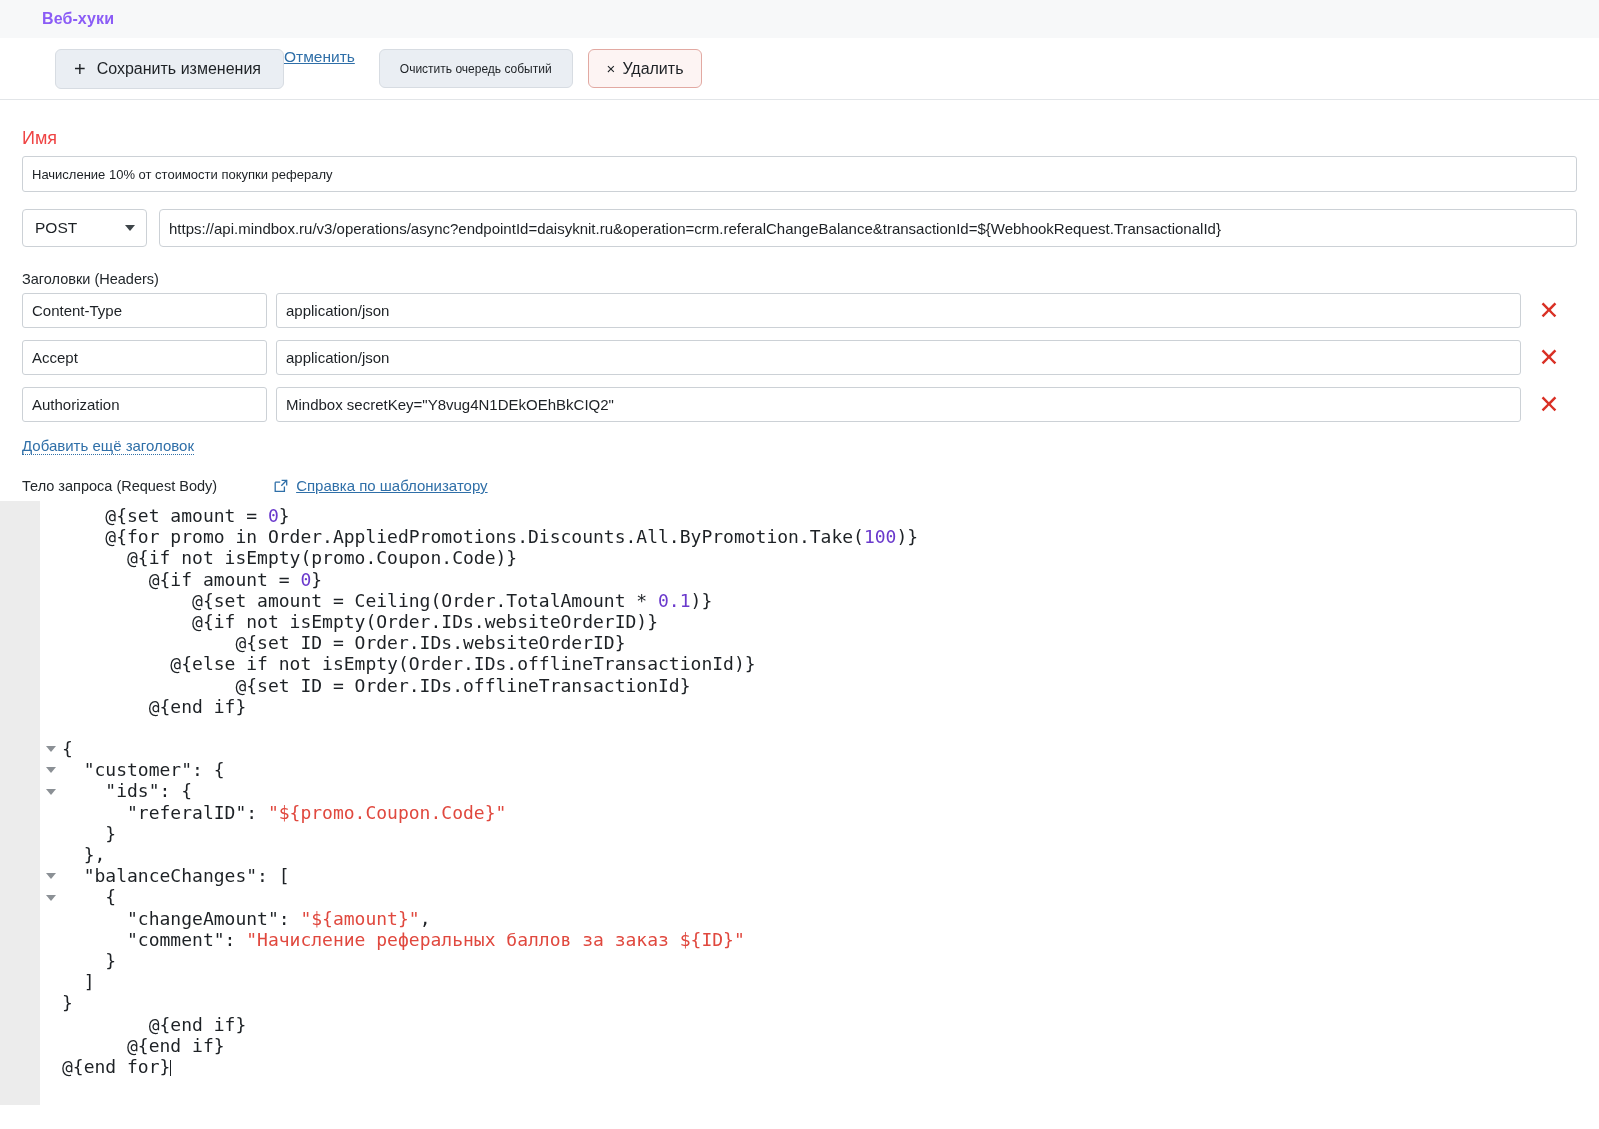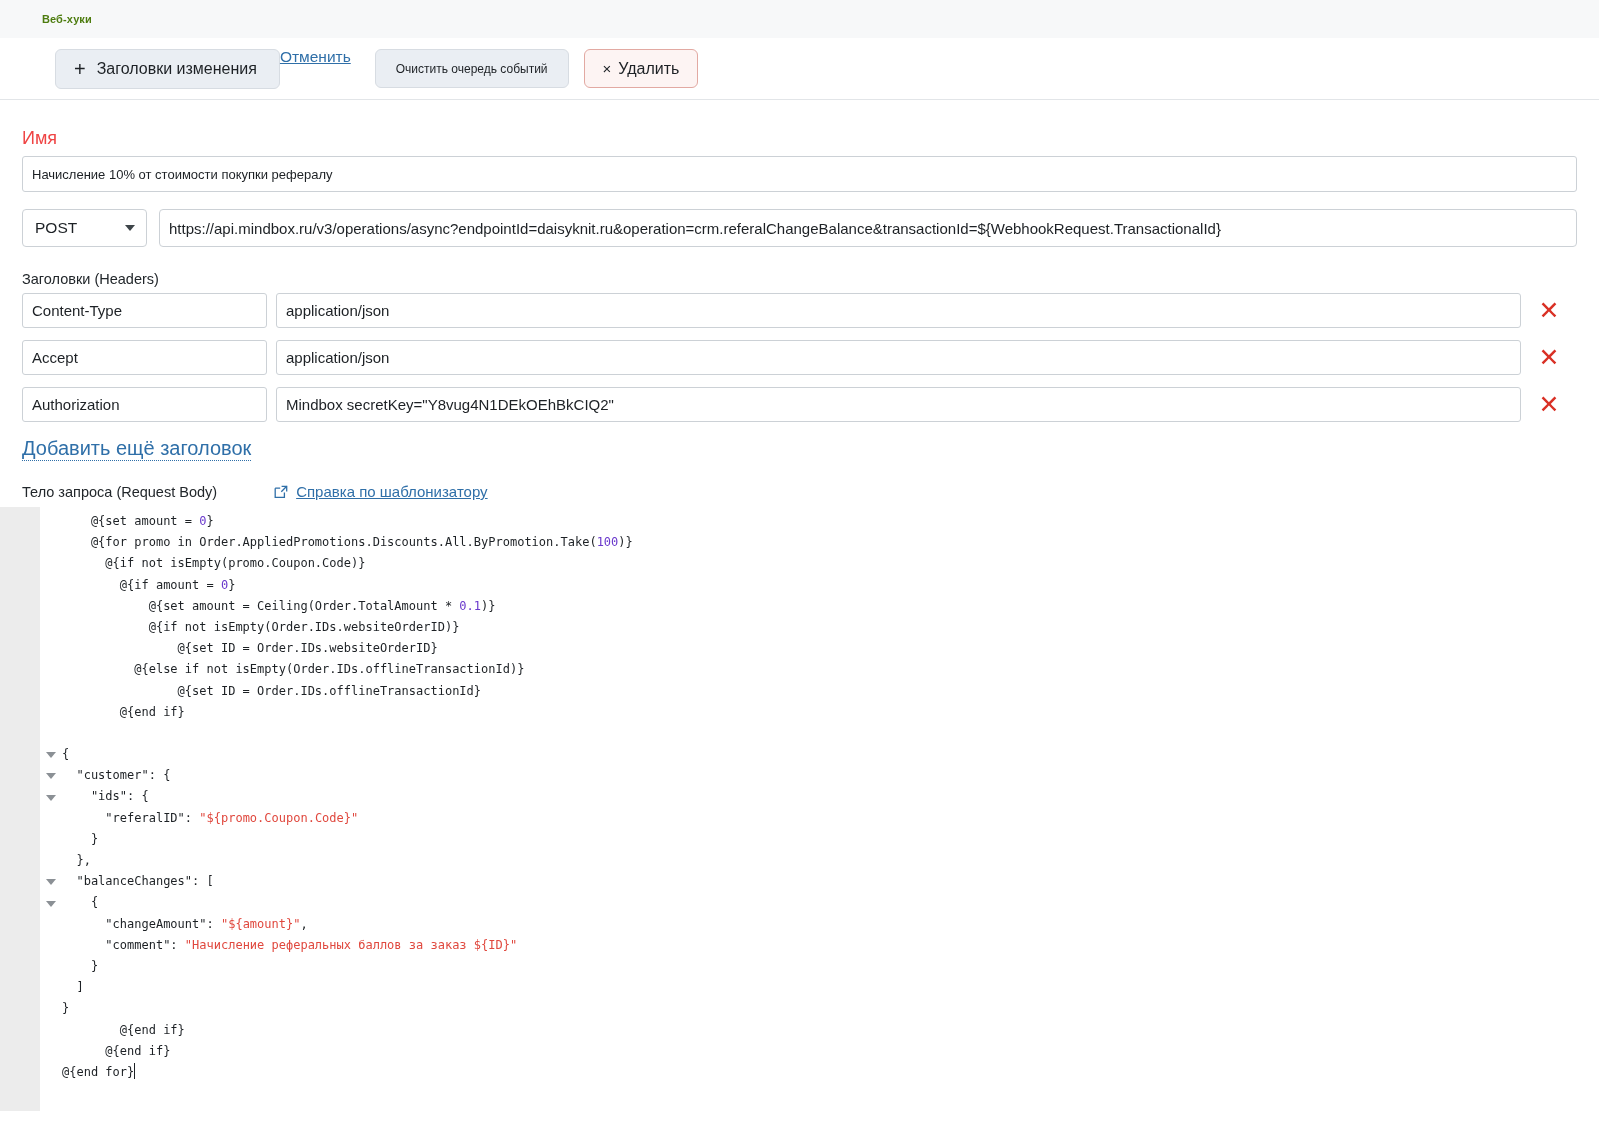--- a/index.html
+++ b/index.html
@@ -20,23 +20,23 @@
   
   .page-header {
     height: 38px;
     background: #f7f8f9;
     display: flex;
     align-items: center;
     padding-left: 42px;
     box-sizing: border-box;
   }
   .page-title {
-    font-size: 11px;
+    font-size: 16px;
     font-weight: bold;
-    color: #4d7c0f;
+    color: #8b5cf6;
     letter-spacing: 0.1px;
   }
 
   
   .toolbar {
     height: 62px;
     background: #ffffff;
     border-bottom: 1px solid #e2e5e8;
     display: flex;
     align-items: center;
@@ -186,21 +186,21 @@
     color: #d93025;
     font-size: 25px;
     line-height: 1;
     cursor: pointer;
     font-weight: 400;
     user-select: none;
   }
   .link-add-header {
     display: inline-block;
     color: #2f6fa8;
-    font-size: 20px;
+    font-size: 15px;
     text-decoration: none;
     border-bottom: 1px dotted #2f6fa8;
     cursor: pointer;
     margin-top: 3px;
   }
 
   
   .body-head {
     display: flex;
     align-items: center;
@@ -248,21 +248,21 @@
     left: 40px;
     top: 0;
     bottom: 0;
     width: 22px;
     background: #ffffff;
   }
   .code {
     margin: 0;
     padding: 0 0 0 62px;
     font-family: "DejaVu Sans Mono", "Liberation Mono", monospace;
-    font-size: 12px;
+    font-size: 18px;
     line-height: 21.2px;
     white-space: pre;
     color: #1d2125;
   }
   .code .ln { display: block; height: 21.2px; }
   .num { color: #6a39cc; }
   .str { color: #e0483e; }
   .fold {
     position: absolute;
     left: 46px;
@@ -283,21 +283,21 @@
 </head>
 <body>
 
 <div class="page-header">
   <span class="page-title">Веб-хуки</span>
 </div>
 
 <div class="toolbar">
   <div class="btn btn-save">
     <span class="plus">+</span>
-    <span>Заголовки изменения</span>
+    <span>Сохранить изменения</span>
   </div>
   <span class="link-cancel">Отменить</span>
   <div class="btn btn-clear">
     <span>Очистить очередь событий</span>
   </div>
   <div class="btn btn-delete">
     <span class="xmark">×</span>
     <span>Удалить</span>
   </div>
 </div>

